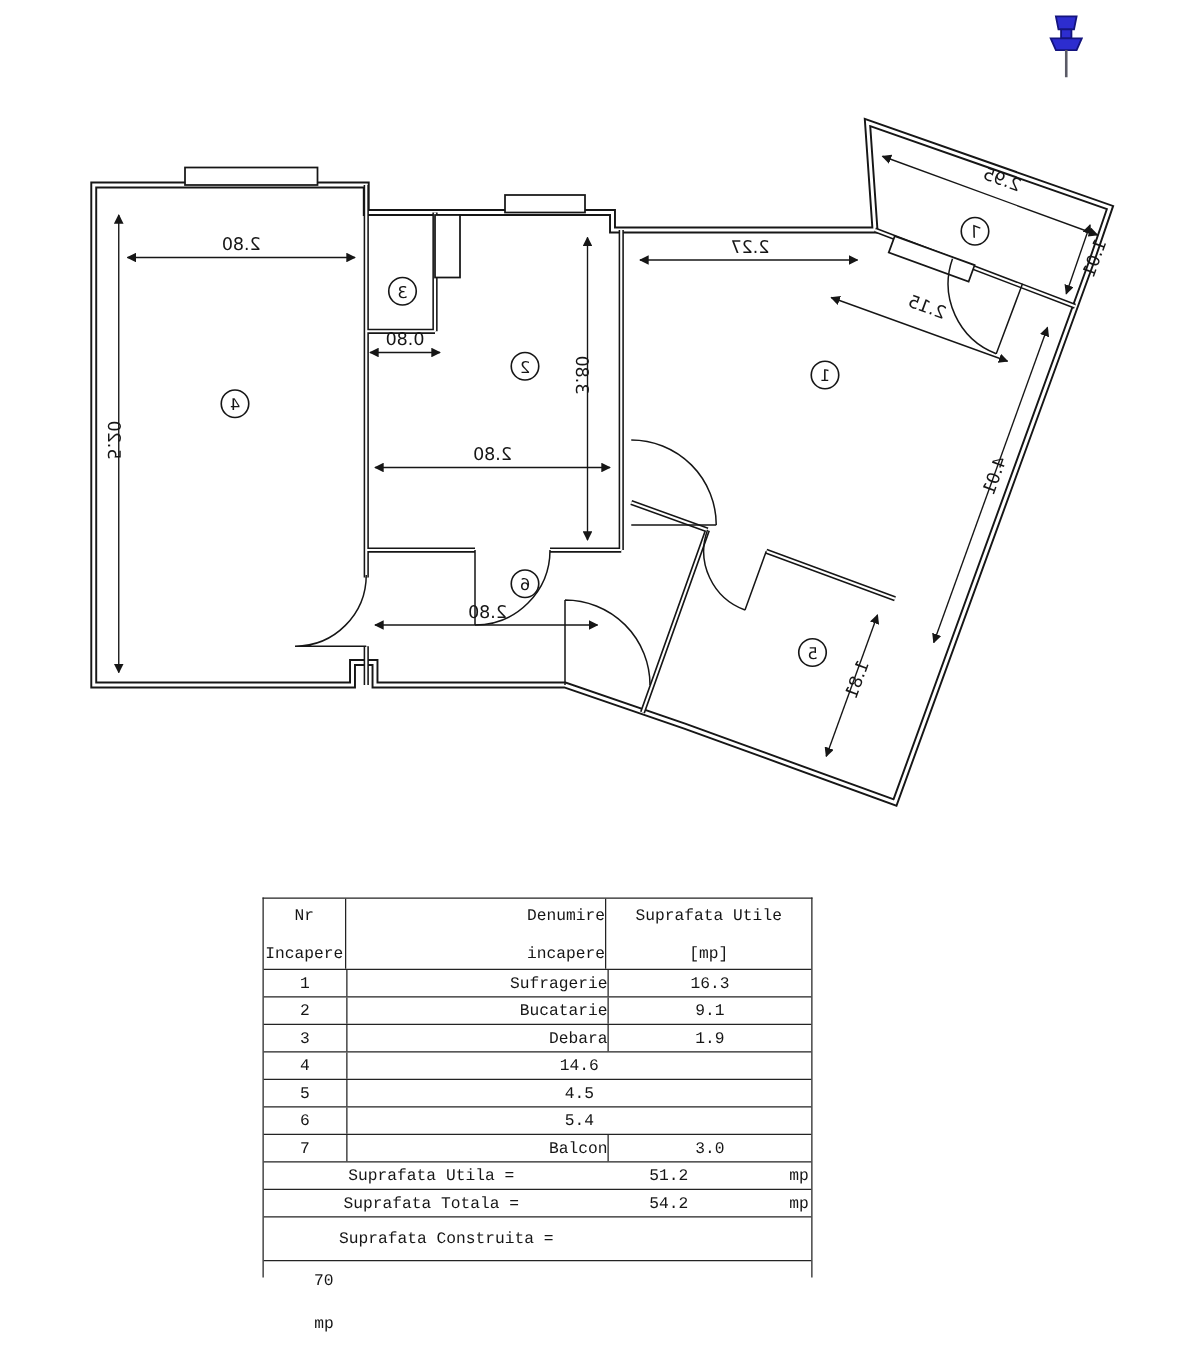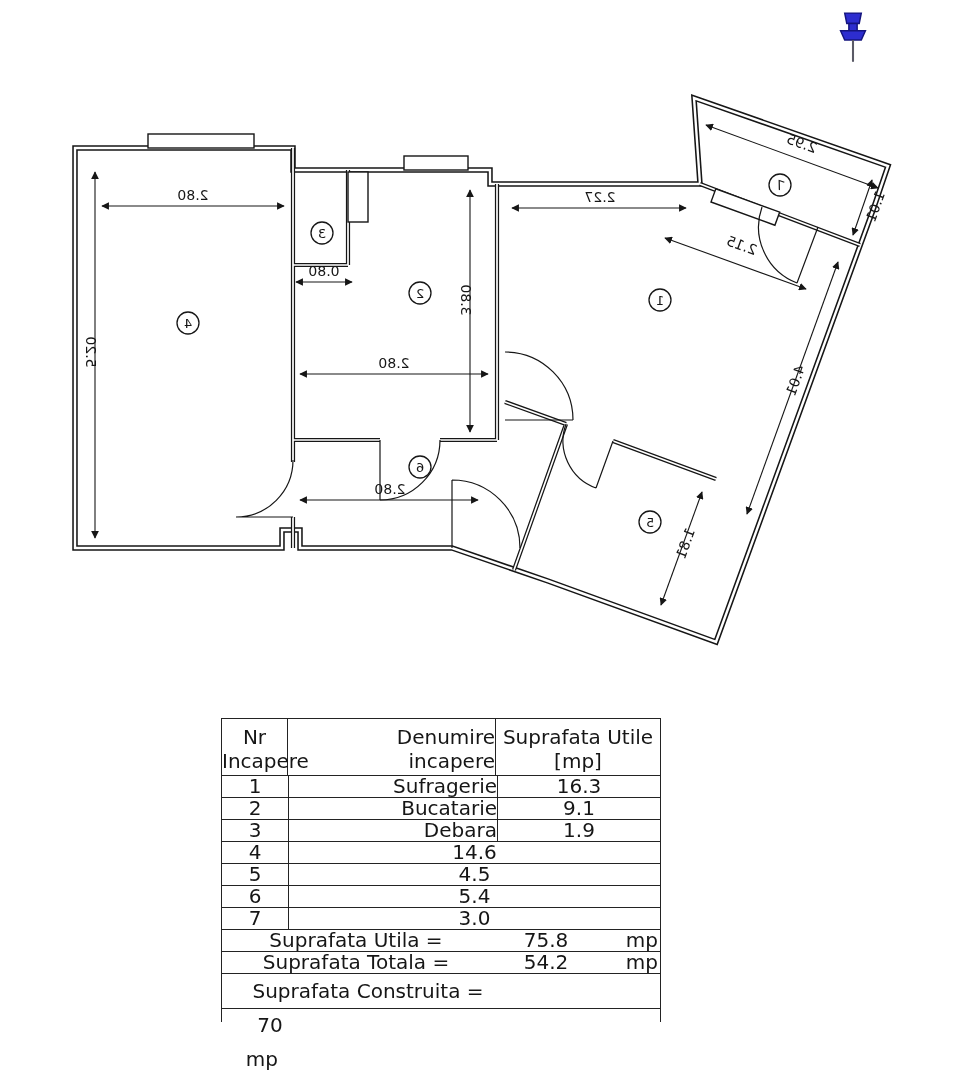--- a/index.html
+++ b/index.html
@@ -3,22 +3,22 @@
 <meta charset="utf-8">
 <style>
   html,body{margin:0;padding:0;background:#ffffff;}
   #page{position:relative;width:960px;height:1080px;background:#fff;overflow:hidden;
         font-family:"DejaVu Sans",sans-serif;color:#161616;}
   #plan-svg{position:absolute;left:0;top:0;}
   #pin-svg{position:absolute;left:833px;top:10px;}
   svg text{fill:#161616;font-family:"DejaVu Sans",sans-serif;}
 
   
-  .tbl{position:absolute;left:221px;top:718px;width:438px;
-       border:1.3px solid #232323;border-bottom:none;font-size:20px;}
+  .tbl{position:absolute;left:210px;top:718px;width:438px;
+       border:1.3px solid #232323;border-bottom:none;font-size:13px;font-family:Liberation Mono, monospace;}
   .tr{display:flex;border-bottom:1.3px solid #232323;}
   .c1{width:66px;border-right:1.3px solid #232323;text-align:center;}
   .c2{width:208px;border-right:1.3px solid #232323;text-align:right;}
   .c3{flex:1;text-align:center;}
   .thead{height:56px;}
   .thead .c1,.thead .c2,.thead .c3{display:flex;flex-direction:column;
        justify-content:space-between;padding:6px 0 5px 0;box-sizing:border-box;}
   .row{height:21px;line-height:21px;}
   .tot{display:flex;border-bottom:1.3px solid #232323;height:21px;line-height:21px;}
   .tot .lbl{width:268px;text-align:center;}
@@ -180,26 +180,27 @@
     <div class="tr row">
       <div class="c1">5</div>
       <div class="c3">4.5</div>
     </div>
     <div class="tr row">
       <div class="c1">6</div>
       <div class="c3">5.4</div>
     </div>
     <div class="tr row">
       <div class="c1">7</div>
+      <div class="c2">Balcon</div>
       <div class="c3">3.0</div>
     </div>
 
     <div class="tot">
       <span class="lbl">Suprafata Utila =</span>
-      <span class="val">75.8</span>
+      <span class="val">51.2</span>
       <span class="unit">mp</span>
     </div>
     <div class="tot">
       <span class="lbl">Suprafata Totala =</span>
       <span class="val">54.2</span>
       <span class="unit">mp</span>
     </div>
     <div class="tot tot3">
       <span class="lbl">Suprafata Construita =</span>
       <span class="val">70</span>

